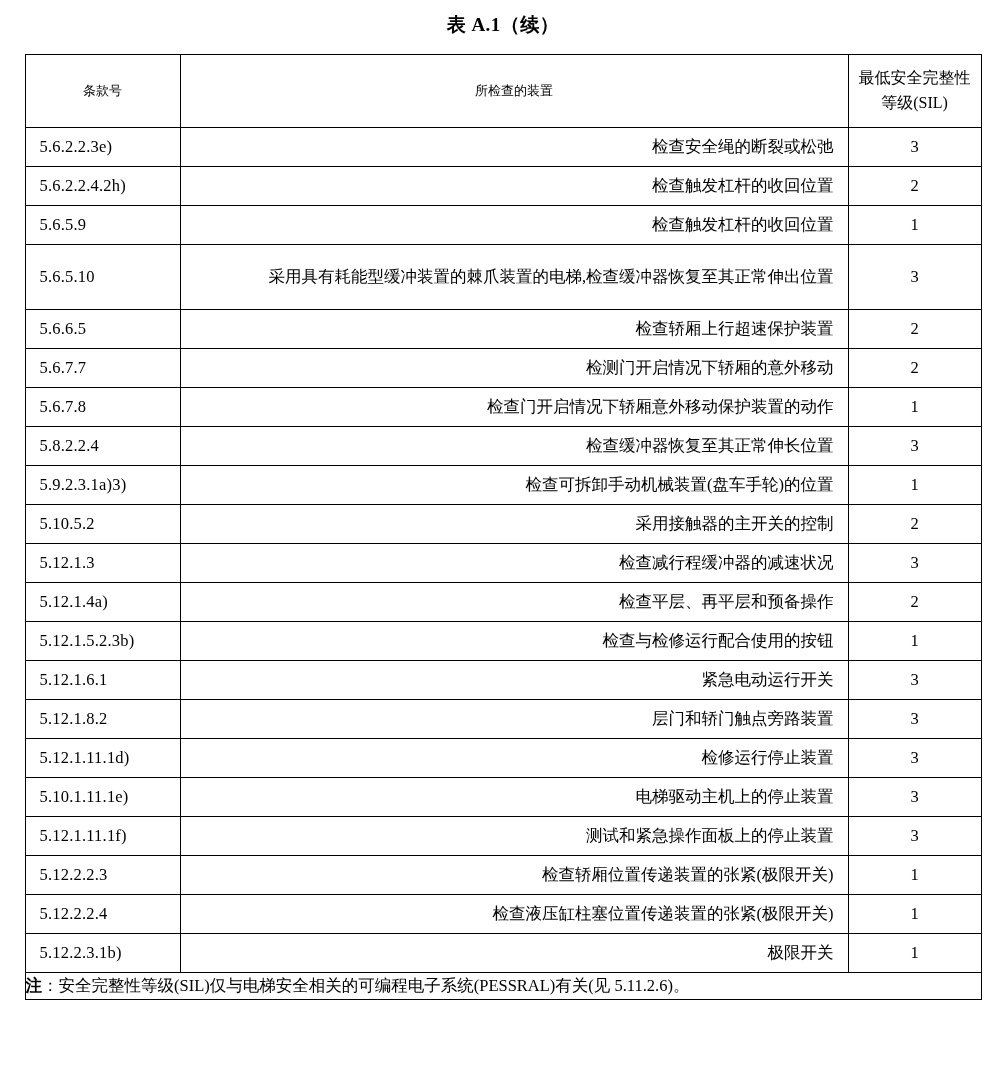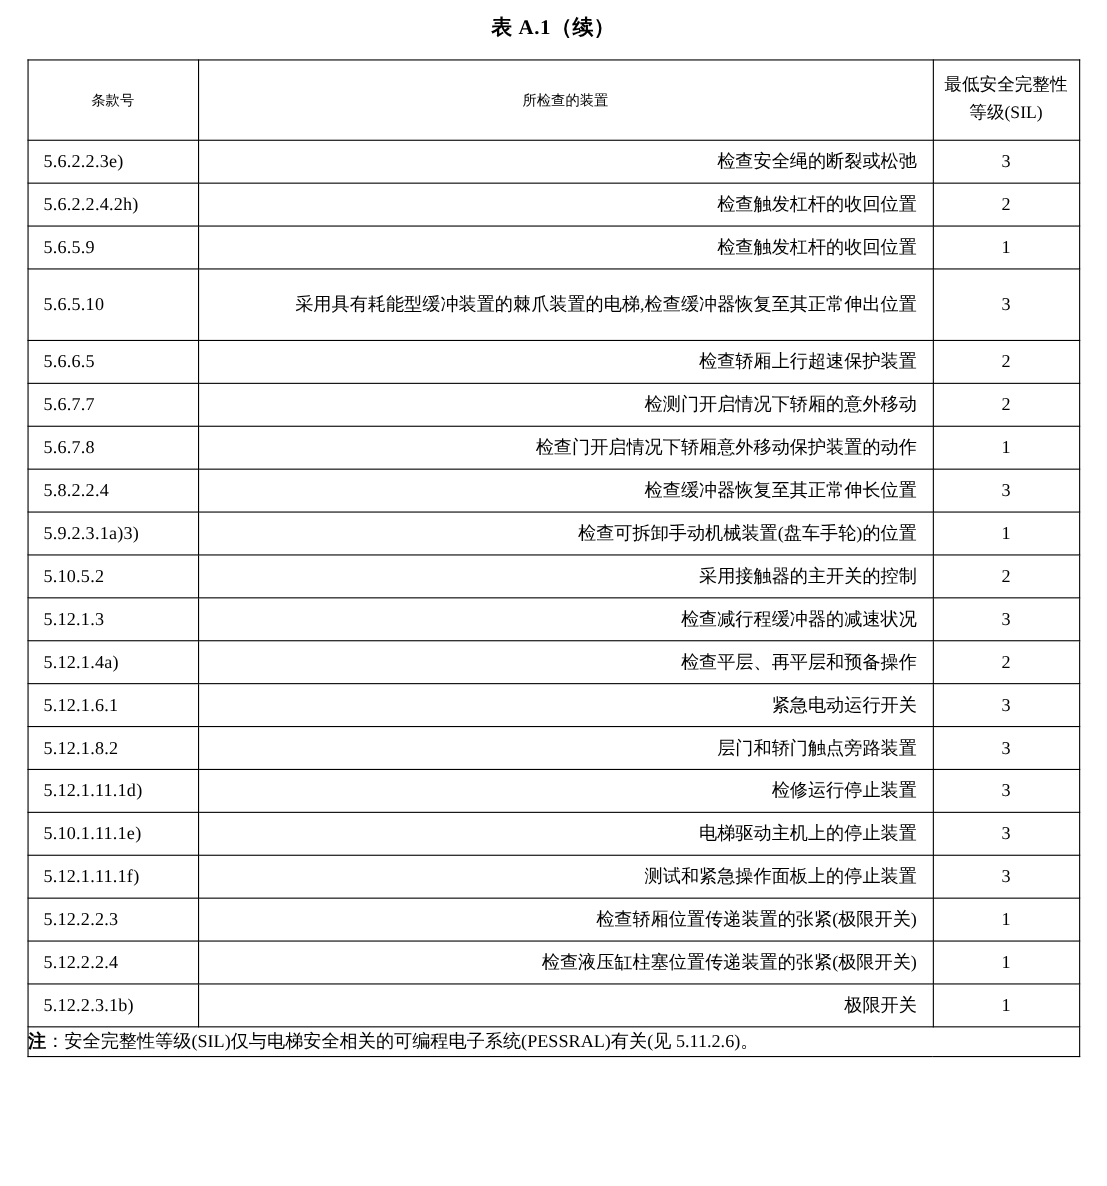--- a/index.html
+++ b/index.html
@@ -169,20 +169,25 @@
           <td class="clause">5.12.1.3</td>
           <td class="device">检查减行程缓冲器的减速状况</td>
           <td class="sil">3</td>
         </tr>
         <tr>
           <td class="clause">5.12.1.4a)</td>
           <td class="device">检查平层、再平层和预备操作</td>
           <td class="sil">2</td>
         </tr>
         <tr>
+          <td class="clause">5.12.1.5.2.3b)</td>
+          <td class="device">检查与检修运行配合使用的按钮</td>
+          <td class="sil">1</td>
+        </tr>
+        <tr>
           <td class="clause">5.12.1.6.1</td>
           <td class="device">紧急电动运行开关</td>
           <td class="sil">3</td>
         </tr>
         <tr>
           <td class="clause">5.12.1.8.2</td>
           <td class="device">层门和轿门触点旁路装置</td>
           <td class="sil">3</td>
         </tr>
         <tr>

